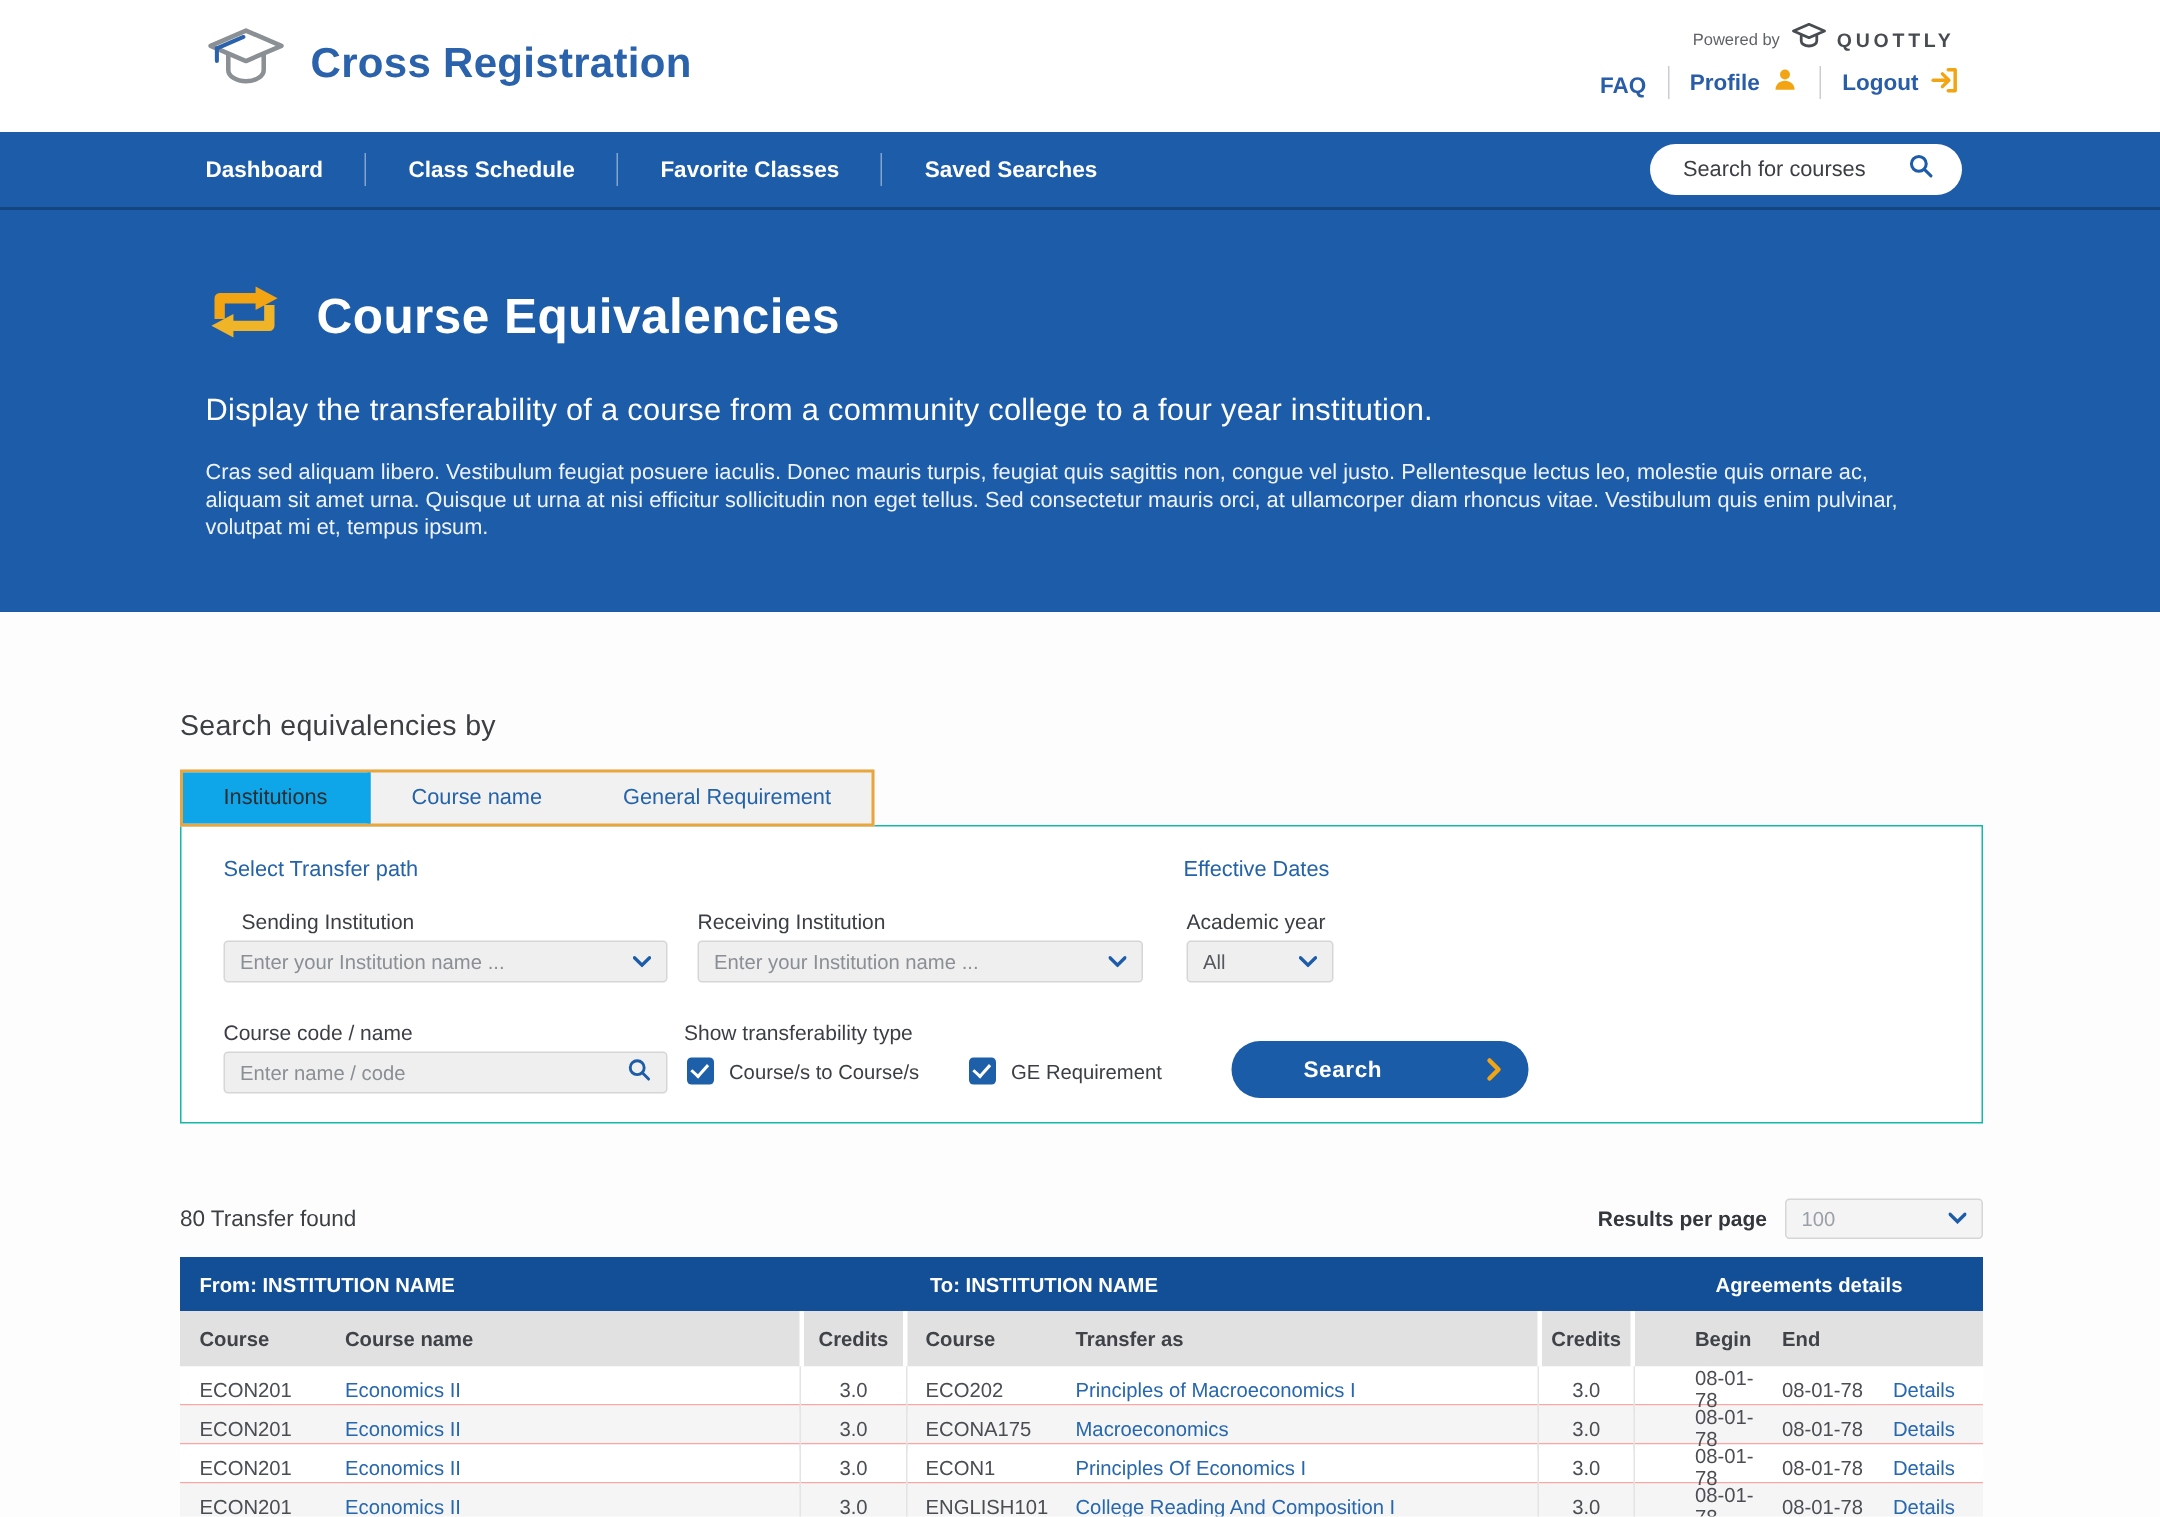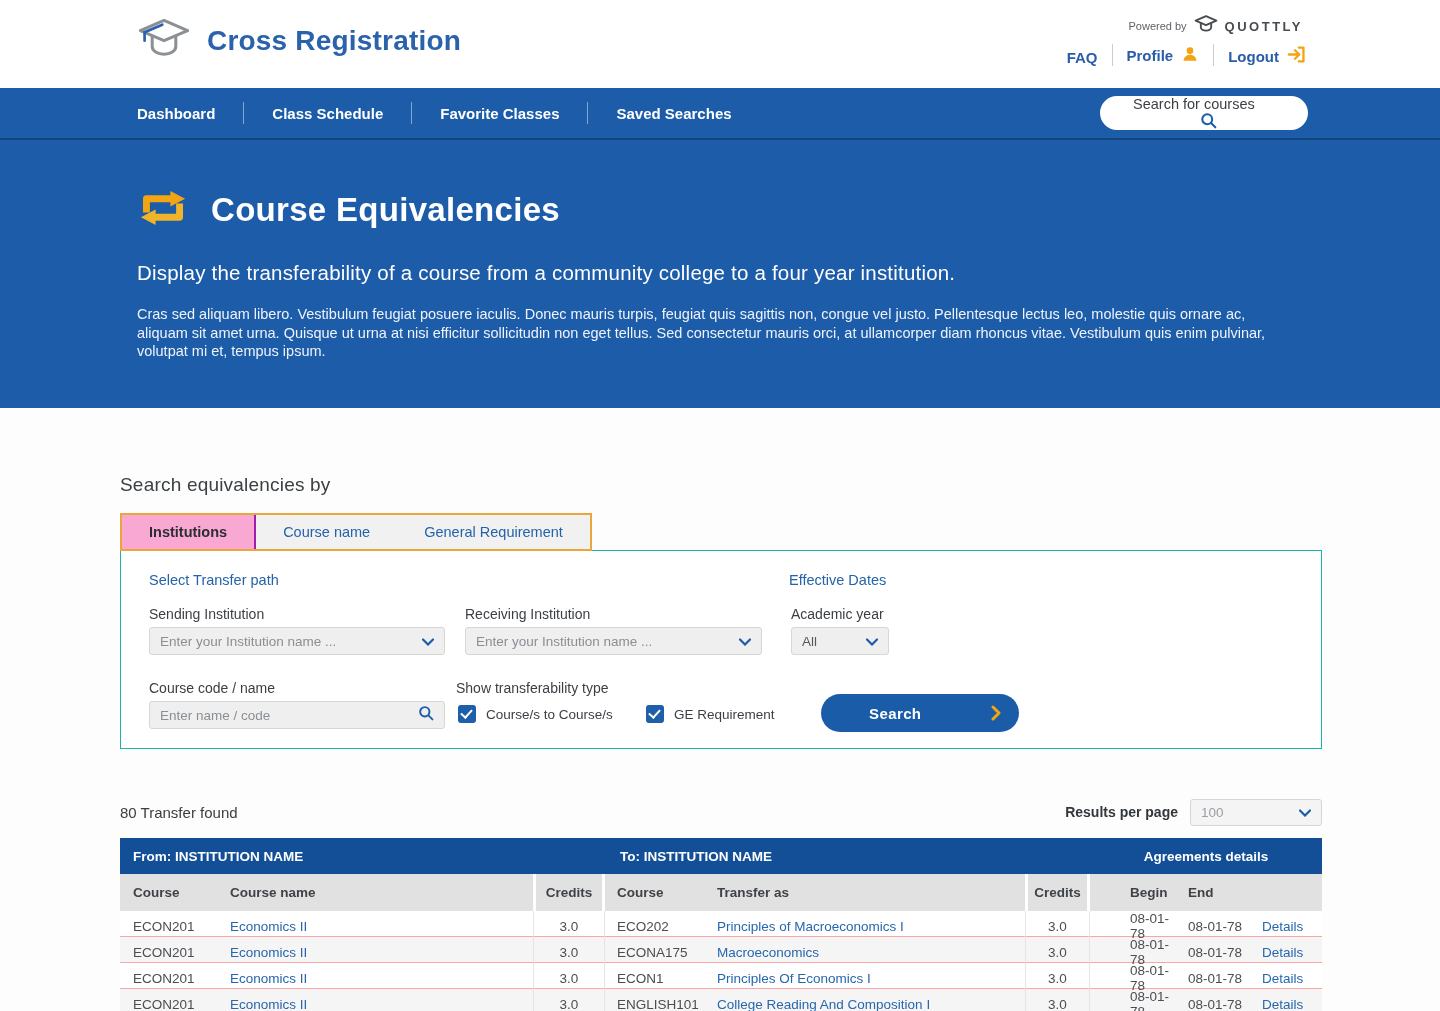--- a/index.html
+++ b/index.html
@@ -18,40 +18,40 @@
   .account a { color:#2a5da8; font-size:15px; font-weight:bold; display:flex; align-items:center; gap:8px; }
   .vdiv { width:1px; height:22px; background:#c9cdd2; }
 
   
   .mainnav { height:52px; background:#1d5ca9; display:flex; align-items:center;
     padding:0 132px 0 137px; position:relative; border-bottom:2px solid #13457f; }
   .navlist { display:flex; align-items:center; list-style:none; }
   .navlist .navitem { color:#ffffff; font-size:15px; font-weight:bold; cursor:pointer; white-space:nowrap; }
   .navlist .ndiv { width:1px; height:22px; background:rgba(255,255,255,.45); margin:0 28px; }
   .nav-search { margin-left:auto; width:208px; height:34px; background:#fff; border-radius:17px;
-    display:flex; align-items:center; padding:0 14px 0 22px;flex-direction:column; }
+    display:flex; align-items:center; padding:0 14px 0 22px; }
   .nav-search input { border:none; outline:none; width:150px; font-size:14.5px;
     color:#3b3f44; font-family:"Liberation Sans",sans-serif; background:transparent; }
   .nav-search input::placeholder { color:#3b3f44; opacity:1; }
 
   
   .hero { height:268px; background:#1d5ca9; color:#fff; padding:45px 137px 0 137px; }
   .hero-row { display:flex; align-items:center; gap:22px; }
   .hero-row h2 { font-size:33px; font-weight:bold; letter-spacing:.3px; }
   .hero-sub { margin-top:26px; font-size:20.5px; letter-spacing:.2px; }
   .hero-body { margin-top:20px; font-size:14.5px; line-height:1.28; max-width:1160px; color:#eef3fa; }
 
   
   main { width:1202px; margin-left:120px; }
   .section-heading { margin-top:66px; font-size:19px; color:#3c4043; font-weight:normal; letter-spacing:.2px; }
 
   .tabs { display:inline-flex; margin-top:17px; border:2px solid #e9a63c; background:#f1f1f1;
     position:relative; z-index:2; }
   .tab { padding:9px 27px; font-size:14.5px; color:#2563a8; cursor:pointer; white-space:nowrap; }
-  .tab.active { background:#f9a8d4; color:#2b2e31; font-weight:bold; border-right:2px solid #a21caf; }
+  .tab.active { background:#0ea5e9; color:#2b2e31; font-weight:normal; border-right:2px solid #0ea5e9; }
 
   .panel { width:1202px; height:199px; background:#ffffff; border:1px solid #14b8a6;
     margin-top:-1px; position:relative; z-index:1; }
   .flabel-link { position:absolute; font-size:14.5px; color:#2563a8; }
   .flabel { position:absolute; font-size:14px; color:#3b3f44; }
   .selectbox { position:absolute; height:28px; background:#efefef; border:1px solid #d6d6d6;
     border-radius:3px; display:flex; align-items:center; padding:0 10px; cursor:pointer; }
   .selectbox .ph { font-size:13.5px; color:#8a8f94; flex:1; }
   .selectbox .val { font-size:13.5px; color:#55595e; flex:1; }
   .inputbox { position:absolute; height:28px; background:#efefef; border:1px solid #d6d6d6;
@@ -193,21 +193,21 @@
   <div class="tabs">
     <div class="tab active">Institutions</div>
     <div class="tab">Course name</div>
     <div class="tab">General Requirement</div>
   </div>
 
   <div class="panel">
     <span class="flabel-link" style="left:28px; top:21px;">Select Transfer path</span>
     <span class="flabel-link" style="left:668px; top:21px;">Effective Dates</span>
 
-    <span class="flabel" style="left:28px; top:55px;">Sending Institution</span>
+    <span class="flabel" style="left:40px; top:55px;">Sending Institution</span>
     <div class="selectbox" style="left:28px; top:76px; width:296px;">
       <span class="ph">Enter your Institution name ...</span>
       <span>
         <svg width="12" height="8" viewBox="0 0 12 8" fill="none" stroke="#1d5ca9" stroke-width="2.2" stroke-linecap="round">
             <polyline points="1,1.5 6,6.5 11,1.5"></polyline>
           </svg>
       </span>
     </div>
 
     <span class="flabel" style="left:344px; top:55px;">Receiving Institution</span>

